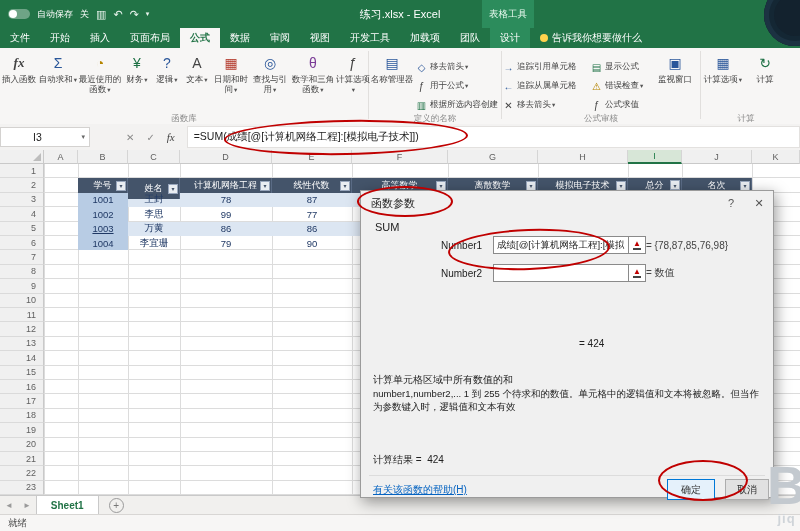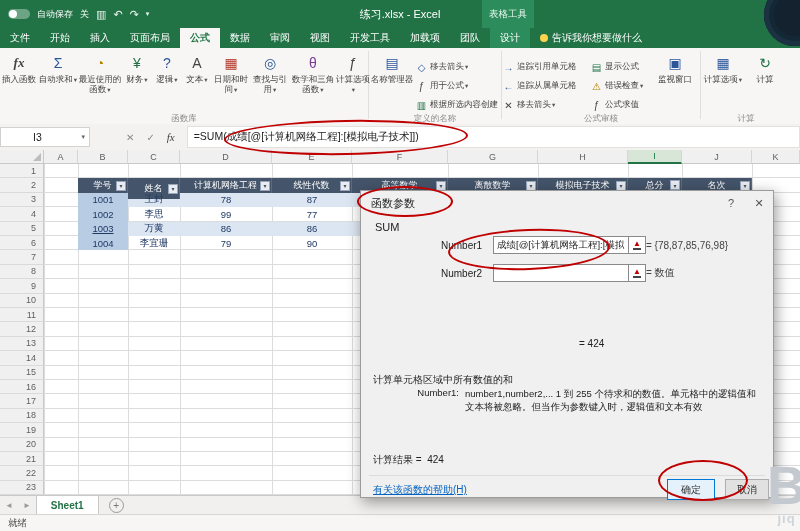--- a/index.html
+++ b/index.html
@@ -407,21 +407,20 @@
       <span class="arg-input"></span>
       <span class="range-btn">
           <span class="range-arrow">▲</span>
         </span>
       <span class="arg-result">= 数值</span>
     </div>
 
     <div class="partial-res">=  424</div>
     <div class="dlg-desc">计算单元格区域中所有数值的和</div>
     <div class="param-help">
-      <span class="ph-label">Number1:</span>
       <span class="ph-text">number1,number2,... 1 到 255 个待求和的数值。单元格中的逻辑值和文本将被忽略。但当作为参数键入时，逻辑值和文本有效</span>
     </div>
     <div class="calc-res">
       <span>计算结果 =</span>&nbsp;&nbsp;<span>424</span>
     </div>
     <div class="dlg-sep"></div>
     <span class="dlg-link">有关该函数的帮助(H)</span>
     <div class="btn btn-ok">确定</div>
     <div class="btn btn-cancel">取消</div>
   </div>

